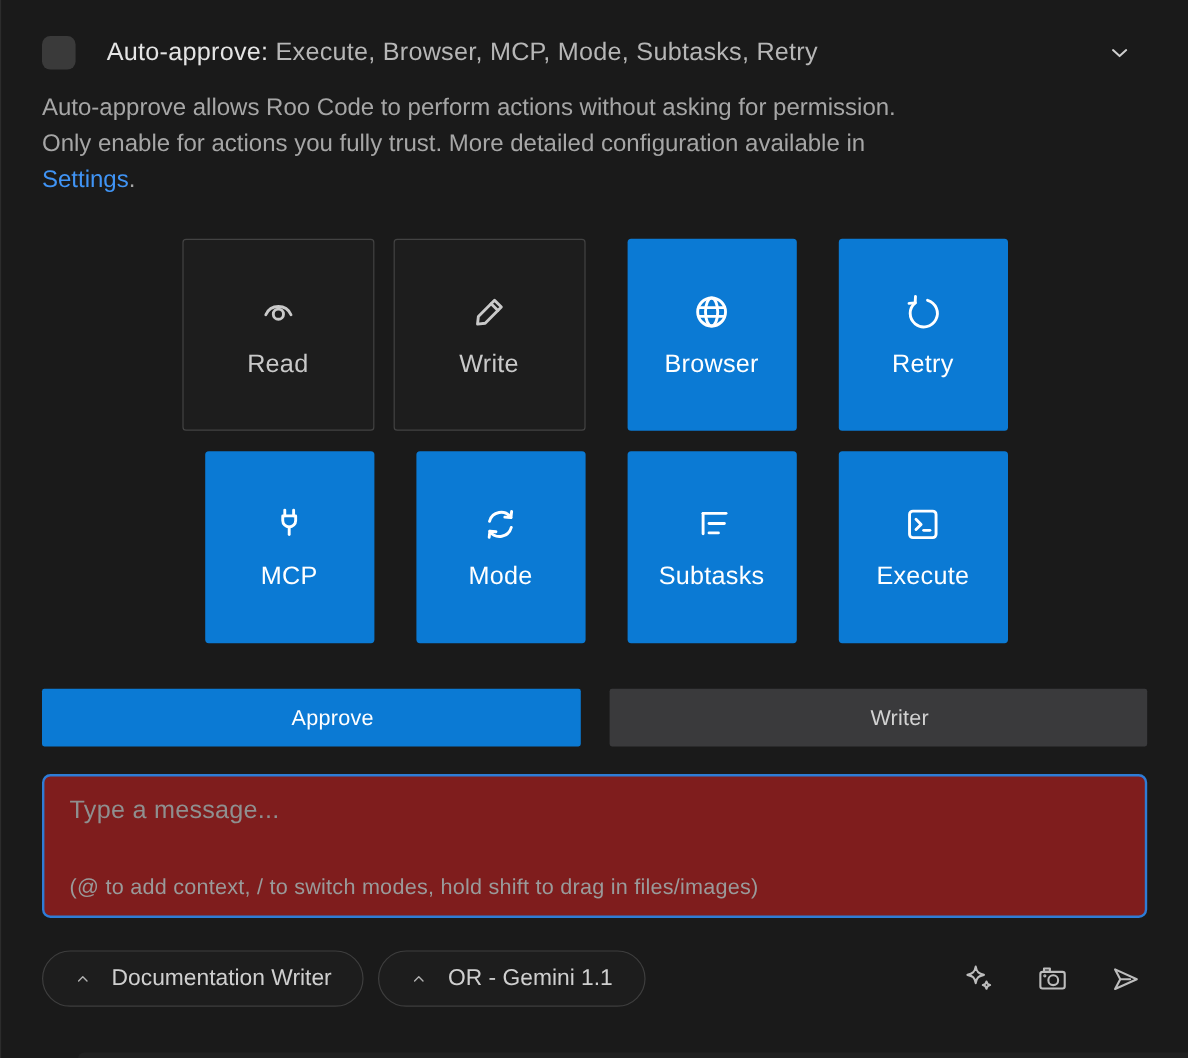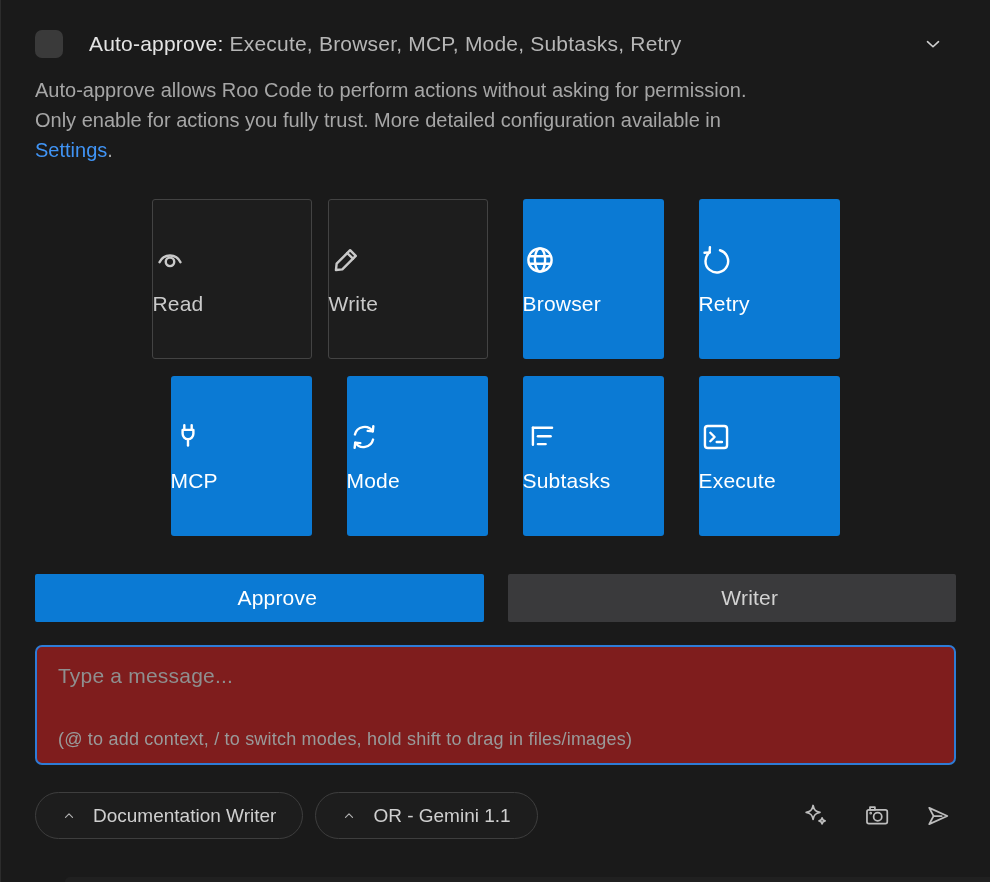--- a/index.html
+++ b/index.html
@@ -51,21 +51,21 @@
     grid-template-columns:repeat(4,160px);
     grid-auto-rows:160px;
     gap:17px 16px;
   }
   .toggle {
     border-radius:3px;
     background:#1d1d1d;
     border:1px solid #434343;
     color:#c9c9c9;
     display:flex; flex-direction:column;
-    align-items:flex-start; justify-content:center;
+    align-items:center; justify-content:center;
     gap:15px;
     cursor:pointer;
   }
   .toggle .tlabel { font-size:21px; font-weight:500; letter-spacing:.2px; }
   .toggle.active {
     background:#0b7ad4;
     border:none;
     color:#ffffff;
     margin-left:19px;
   }
@@ -76,21 +76,21 @@
   .actions {
     margin-top:38px;
     display:flex;
     gap:24px;
   }
   .btn {
     flex:1;
     height:48px;
     border:none;
     border-radius:2px;
-    font-size:21px;
+    font-size:18px;
     font-family:inherit;
     cursor:pointer;
     letter-spacing:.2px;
     padding-left:36px;
   }
   .btn-approve { background:#0b7ad4; color:#ffffff; }
   .btn-reject  { background:#3a3a3c; color:#d2d2d2; }
 
   
   .composer {

